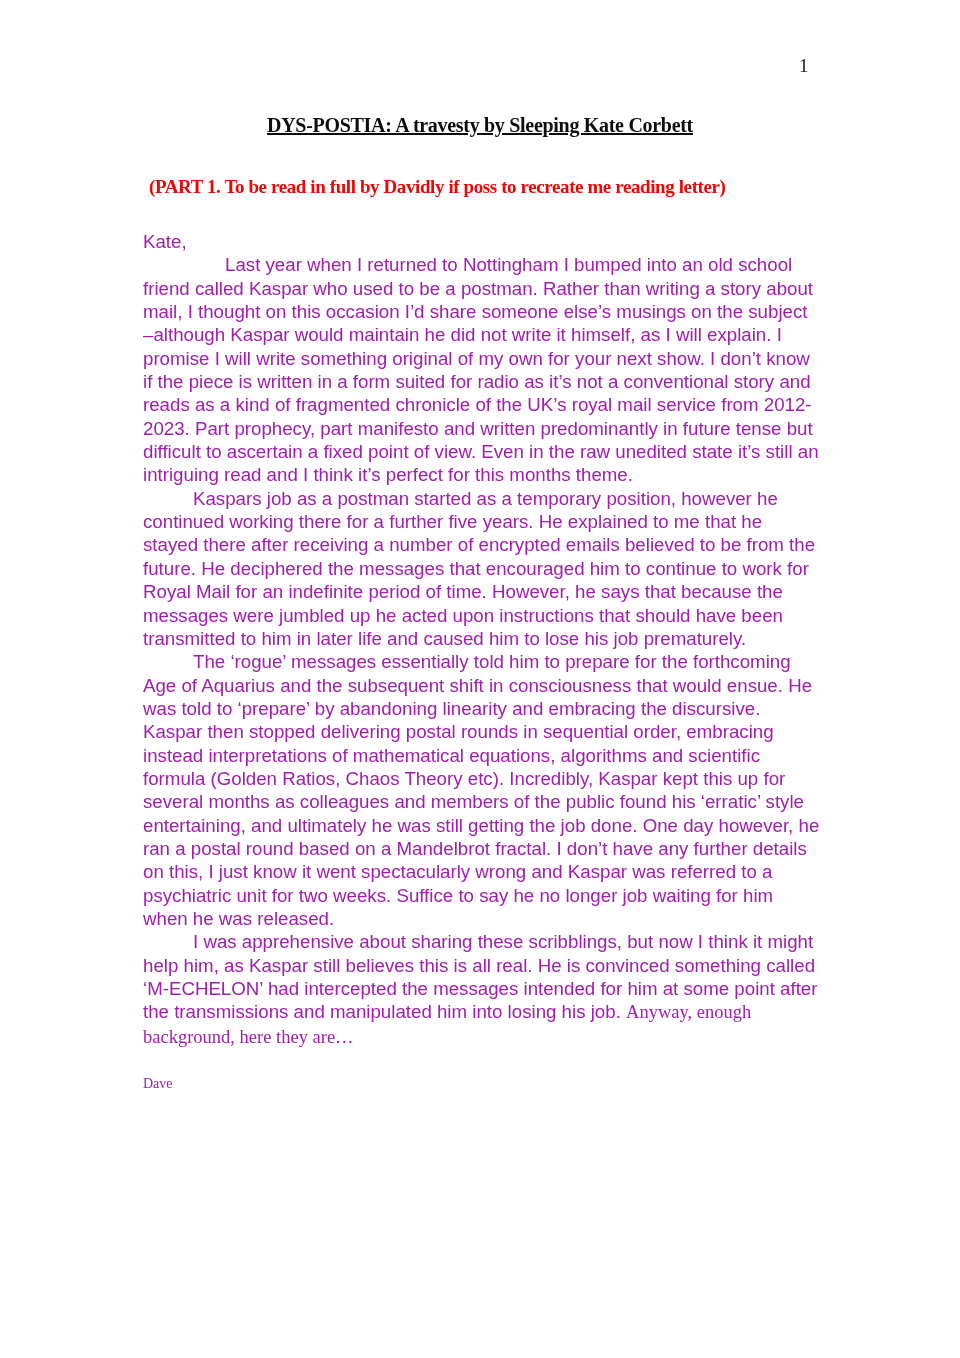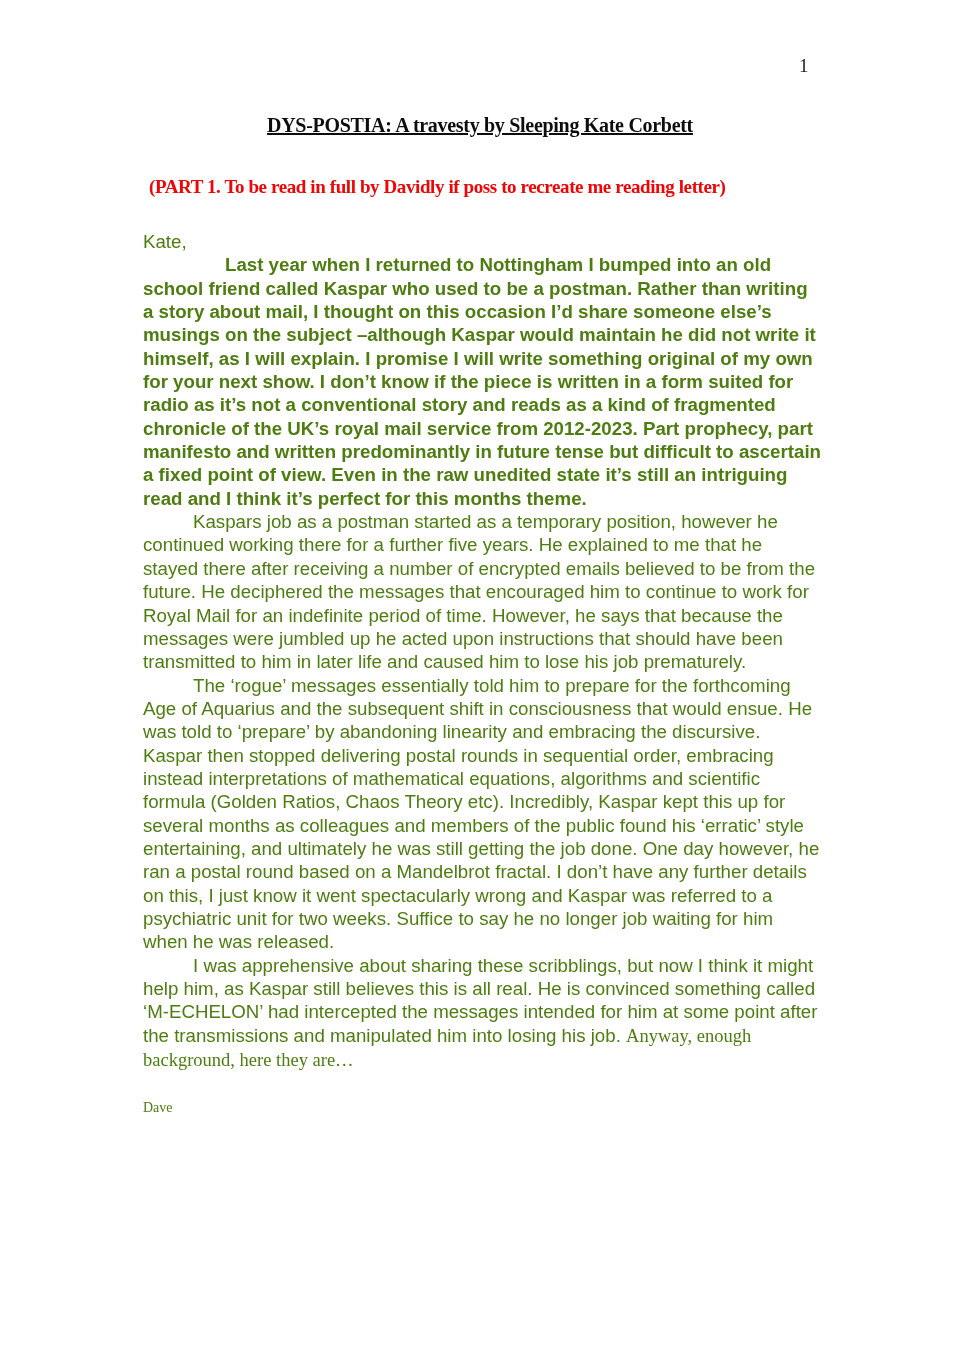--- a/index.html
+++ b/index.html
@@ -50,30 +50,29 @@
     color: #ef0505;
   }
   .body {
     position: absolute;
     top: 230px;
     left: 143px;
     width: 690px;
     font-family: "Liberation Sans", sans-serif;
     font-size: 18.7px;
     line-height: 23.35px;
-    color: #4d7c0f;
+    color: #a21caf;
   }
   .body p {
     margin: 0;
     padding: 0;
     max-width: 679px;
   }
   .indent-first {
     text-indent: 82px;
-    font-weight: bold;
   }
   .indent-tab {
     text-indent: 50px;
   }
   .serif {
     font-family: "Liberation Serif", serif;
     font-size: 18.5px;
   }
   .serif-block {
     font-family: "Liberation Serif", serif;

